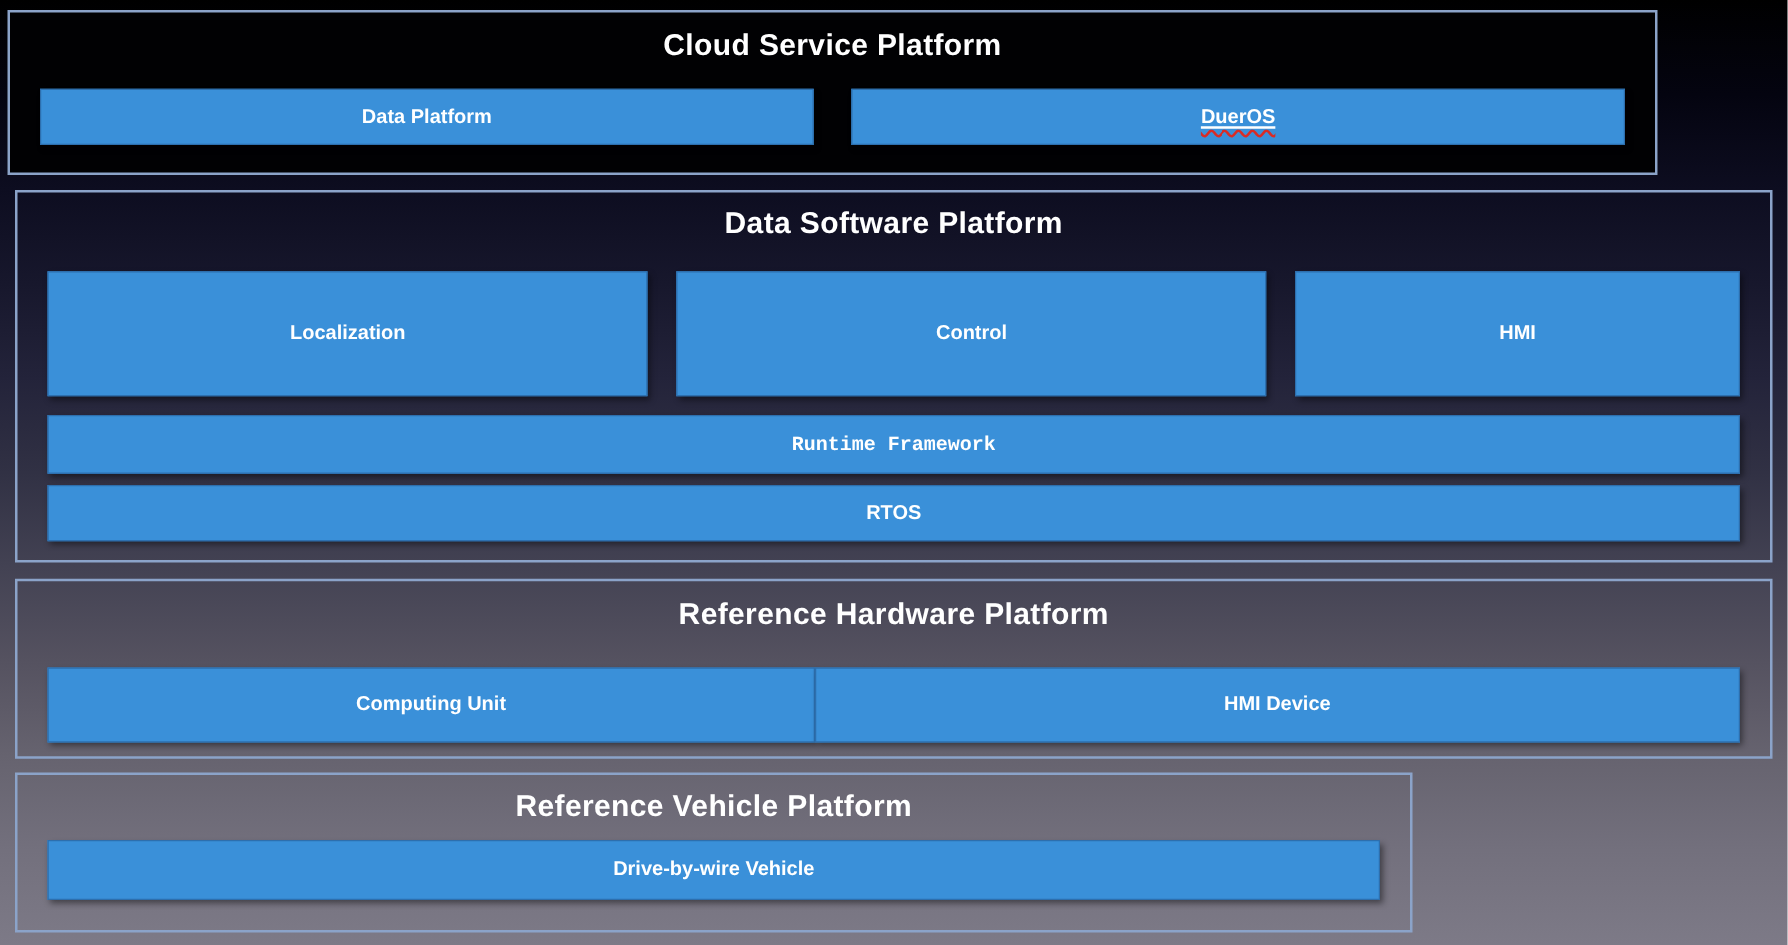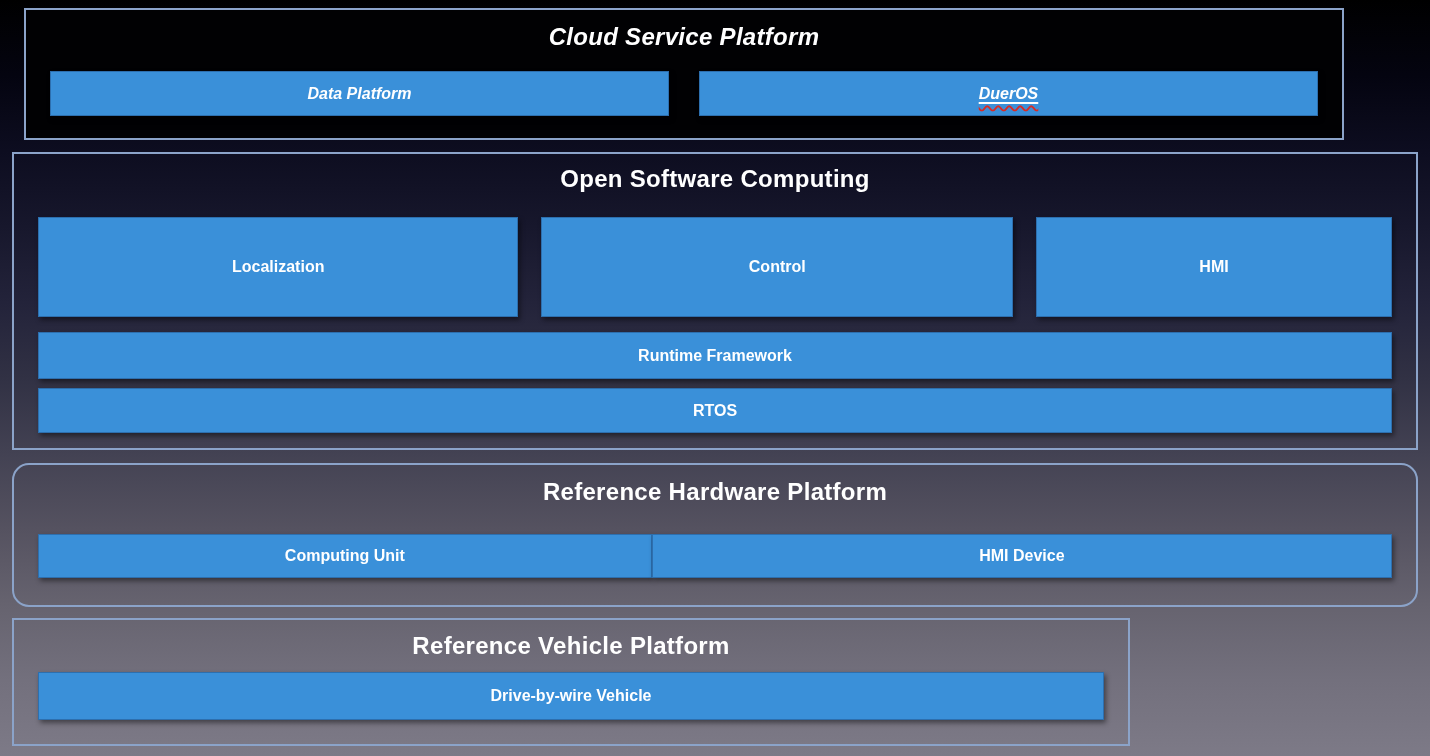--- a/index.html
+++ b/index.html
@@ -28,32 +28,30 @@
       #66636f 80%,
       #73707d 90%,
       #7d7a87 100%);
   }
   .section {
     position: absolute;
     box-sizing: border-box;
     border: 2px solid var(--section-border, #8ba3c9);
   }
   #section-cloud {
-    left: 24px; top: 8px; width: 1320px; height: 132px;
+    left: 6px; top: 8px; width: 1320px; height: 132px;
     background: #010103;
-    font-style: italic;
   }
   #section-software {
     left: 12px; top: 152px; width: 1406px; height: 298px;
     background: transparent;
   }
   #section-hardware {
     left: 12px; top: 463px; width: 1406px; height: 144px;
     background: transparent;
-    border-radius: 17px;
   }
   #section-vehicle {
     left: 12px; top: 618px; width: 1118px; height: 128px;
     background: transparent;
   }
   .section-title {
     text-align: center;
     color: var(--title-text, #ffffff);
     font-size: 24px;
     font-weight: bold;
@@ -85,26 +83,26 @@
 
   
   #row-cloud { margin-top: 19px; height: 45px; gap: 30px; }
   #row-cloud .box { flex: 1 1 0; }
 
   
   #row-software-1 { margin-top: 23px; height: 100px; gap: 23px; }
   #box-localization { flex: 492 1 0; }
   #box-control      { flex: 483 1 0; }
   #box-hmi          { flex: 364 1 0; justify-content: center; }
-  #row-software-2 { margin-top: 15px; height: 47px; }
+  #row-software-2 { margin-top: 15px; height: 47px; font-family: Liberation Mono, monospace; }
   #row-software-3 { margin-top: 9px;  height: 45px; }
   #row-software-2 .box, #row-software-3 .box { flex: 1 1 0; }
 
   
-  #row-hardware { margin-top: 27px; height: 44px; }
+  #row-hardware { margin-top: 27px; height: 60px; }
   #box-computing-unit { flex: 401 1 0; }
   #box-gps-imu        { flex: 442 1 0; }
   #box-hmi-device     { flex: 484 1 0; }
 
   
   #row-vehicle { margin-top: 11px; height: 48px; }
   #row-vehicle .box { flex: 1 1 0; justify-content: center; }
 
   
   .spellcheck {
@@ -133,21 +131,21 @@
       <div class="box" id="box-data-platform">
         <span>Data Platform</span>
       </div>
       <div class="box" id="box-dueros">
         <span class="spellcheck"><span class="link-underline">DuerOS</span></span>
       </div>
     </div>
   </div>
 
   <div class="section" id="section-software">
-    <div class="section-title">Open Software Computing</div>
+    <div class="section-title">Data Software Platform</div>
     <div class="row" id="row-software-1">
       <div class="box" id="box-localization">
         <span>Localization</span>
       </div>
       <div class="box" id="box-control">
         <span>Control</span>
       </div>
       <div class="box" id="box-hmi">
         <span>HMI</span>
       </div>

